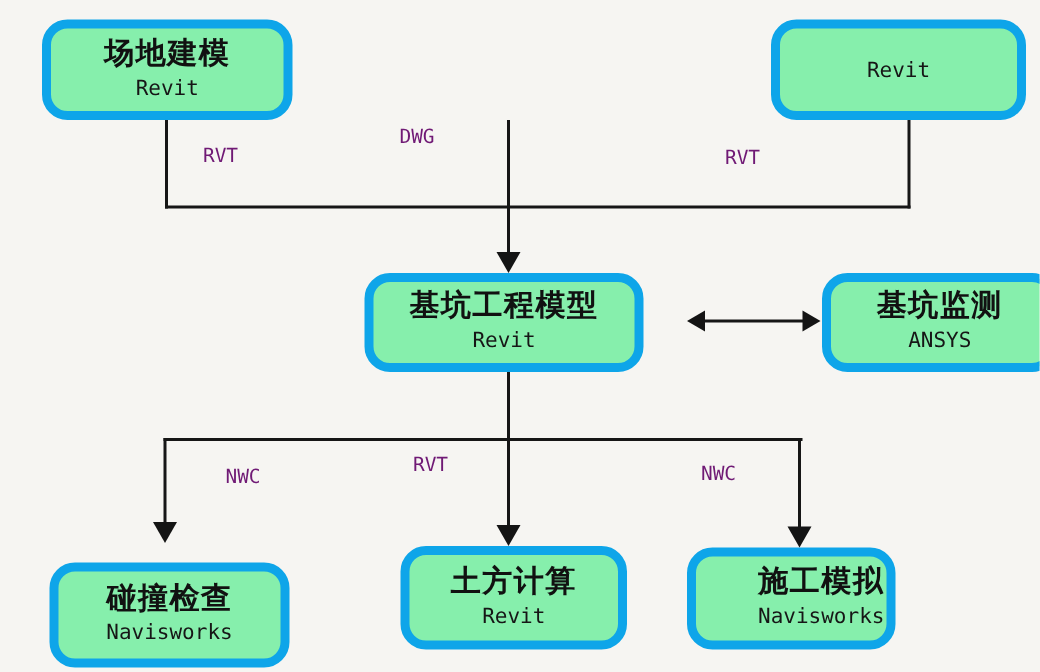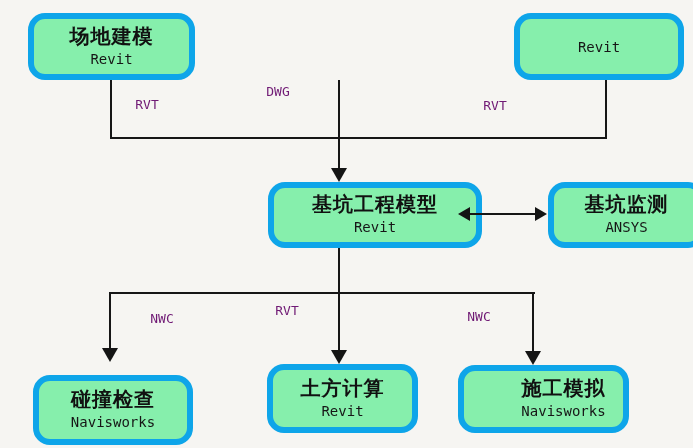--- a/index.html
+++ b/index.html
@@ -30,38 +30,38 @@
 <div class="canvas">
 
   <div class="node" style="left:28px;top:13px;width:167px;height:67px;">
     <div class="cn">场地建模</div>
     <div class="en">Revit</div>
   </div>
   <div class="node" style="left:514px;top:13px;width:170px;height:67px;">
     <div class="en">Revit</div>
   </div>
 
-  <div class="node" style="left:243px;top:182px;width:214px;height:66px;margin-left:25px;">
+  <div class="node" style="left:243px;top:182px;width:186px;height:66px;">
     <div class="cn">基坑工程模型</div>
     <div class="en">Revit</div>
   </div>
   <div class="node" style="left:548px;top:182px;width:157px;height:66px;">
     <div class="cn">基坑监测</div>
     <div class="en">ANSYS</div>
   </div>
 
   <div class="node" style="left:33px;top:375px;width:160px;height:70px;align-items:center;">
     <div class="cn">碰撞检查</div>
     <div class="en">Navisworks</div>
   </div>
   <div class="node" style="left:267px;top:364px;width:151px;height:69px;">
     <div class="cn">土方计算</div>
     <div class="en">Revit</div>
   </div>
-  <div class="node" style="left:458px;top:365px;width:171px;height:68px;padding-left:40px;">
+  <div class="node" style="left:458px;top:365px;width:139px;height:68px;padding-left:40px;">
     <div class="cn">施工模拟</div>
     <div class="en">Navisworks</div>
   </div>
 
   <div class="vline" style="left:110px;top:80px;width:2px;height:59px;"></div>
   <div class="vline" style="left:605px;top:80px;width:2px;height:59px;"></div>
   <div class="hline" style="left:110px;top:137px;width:497px;height:2px;"></div>
   <div class="vline" style="left:338px;top:80px;width:2px;height:90px;"></div>
   <div class="ah ah-down" style="left:331px;top:168px;"></div>
 

